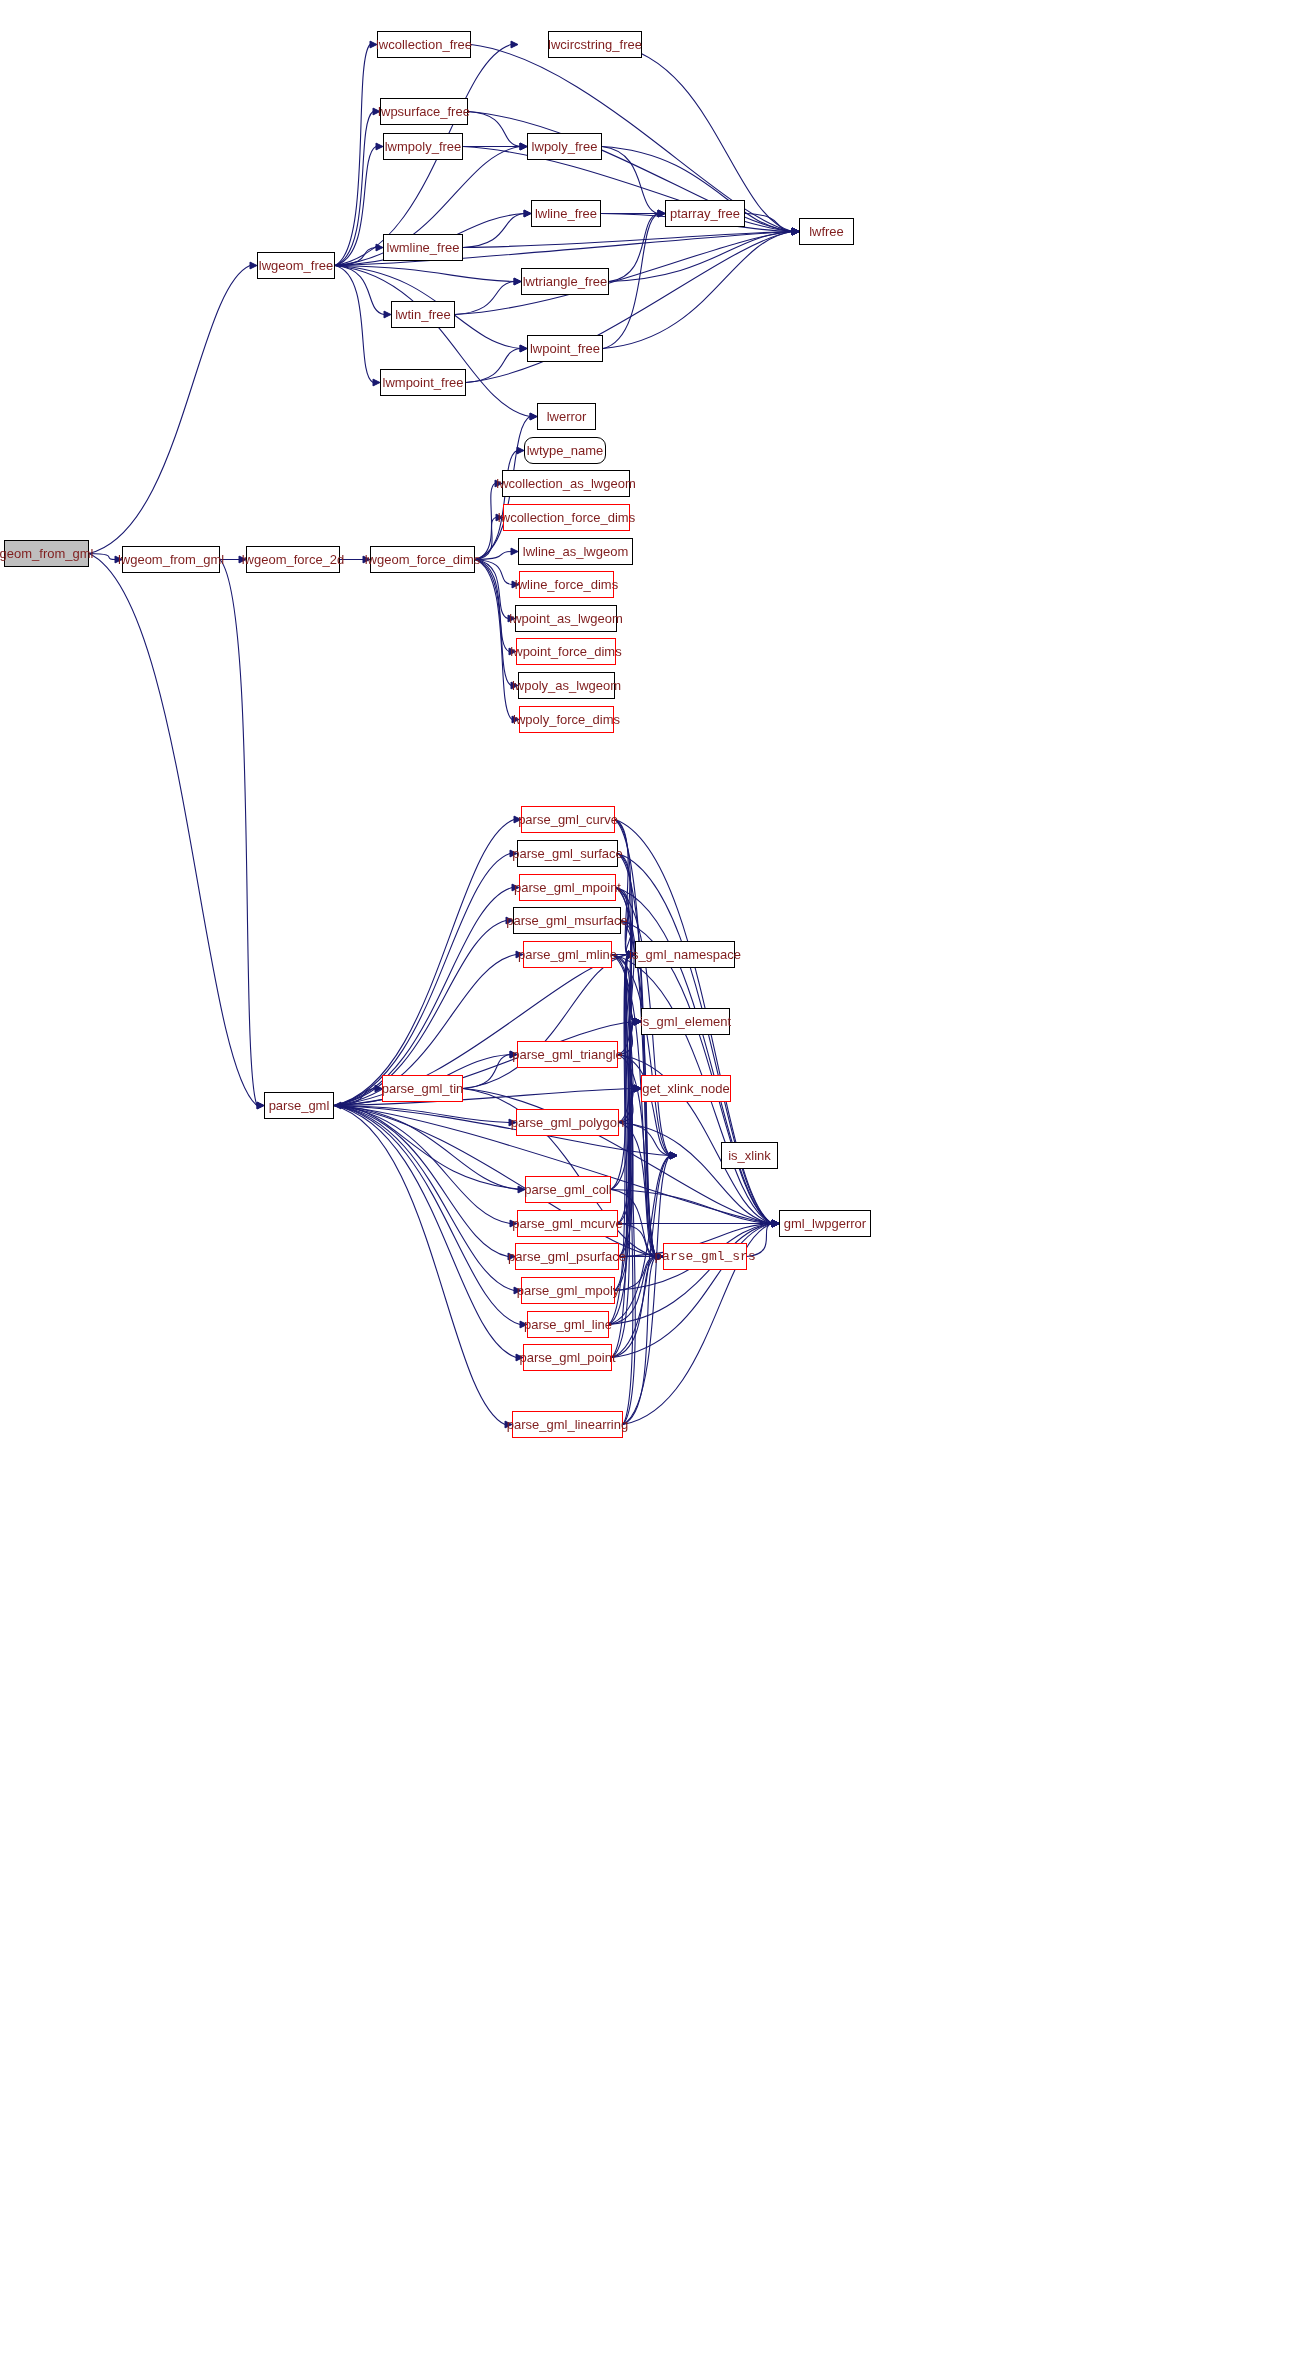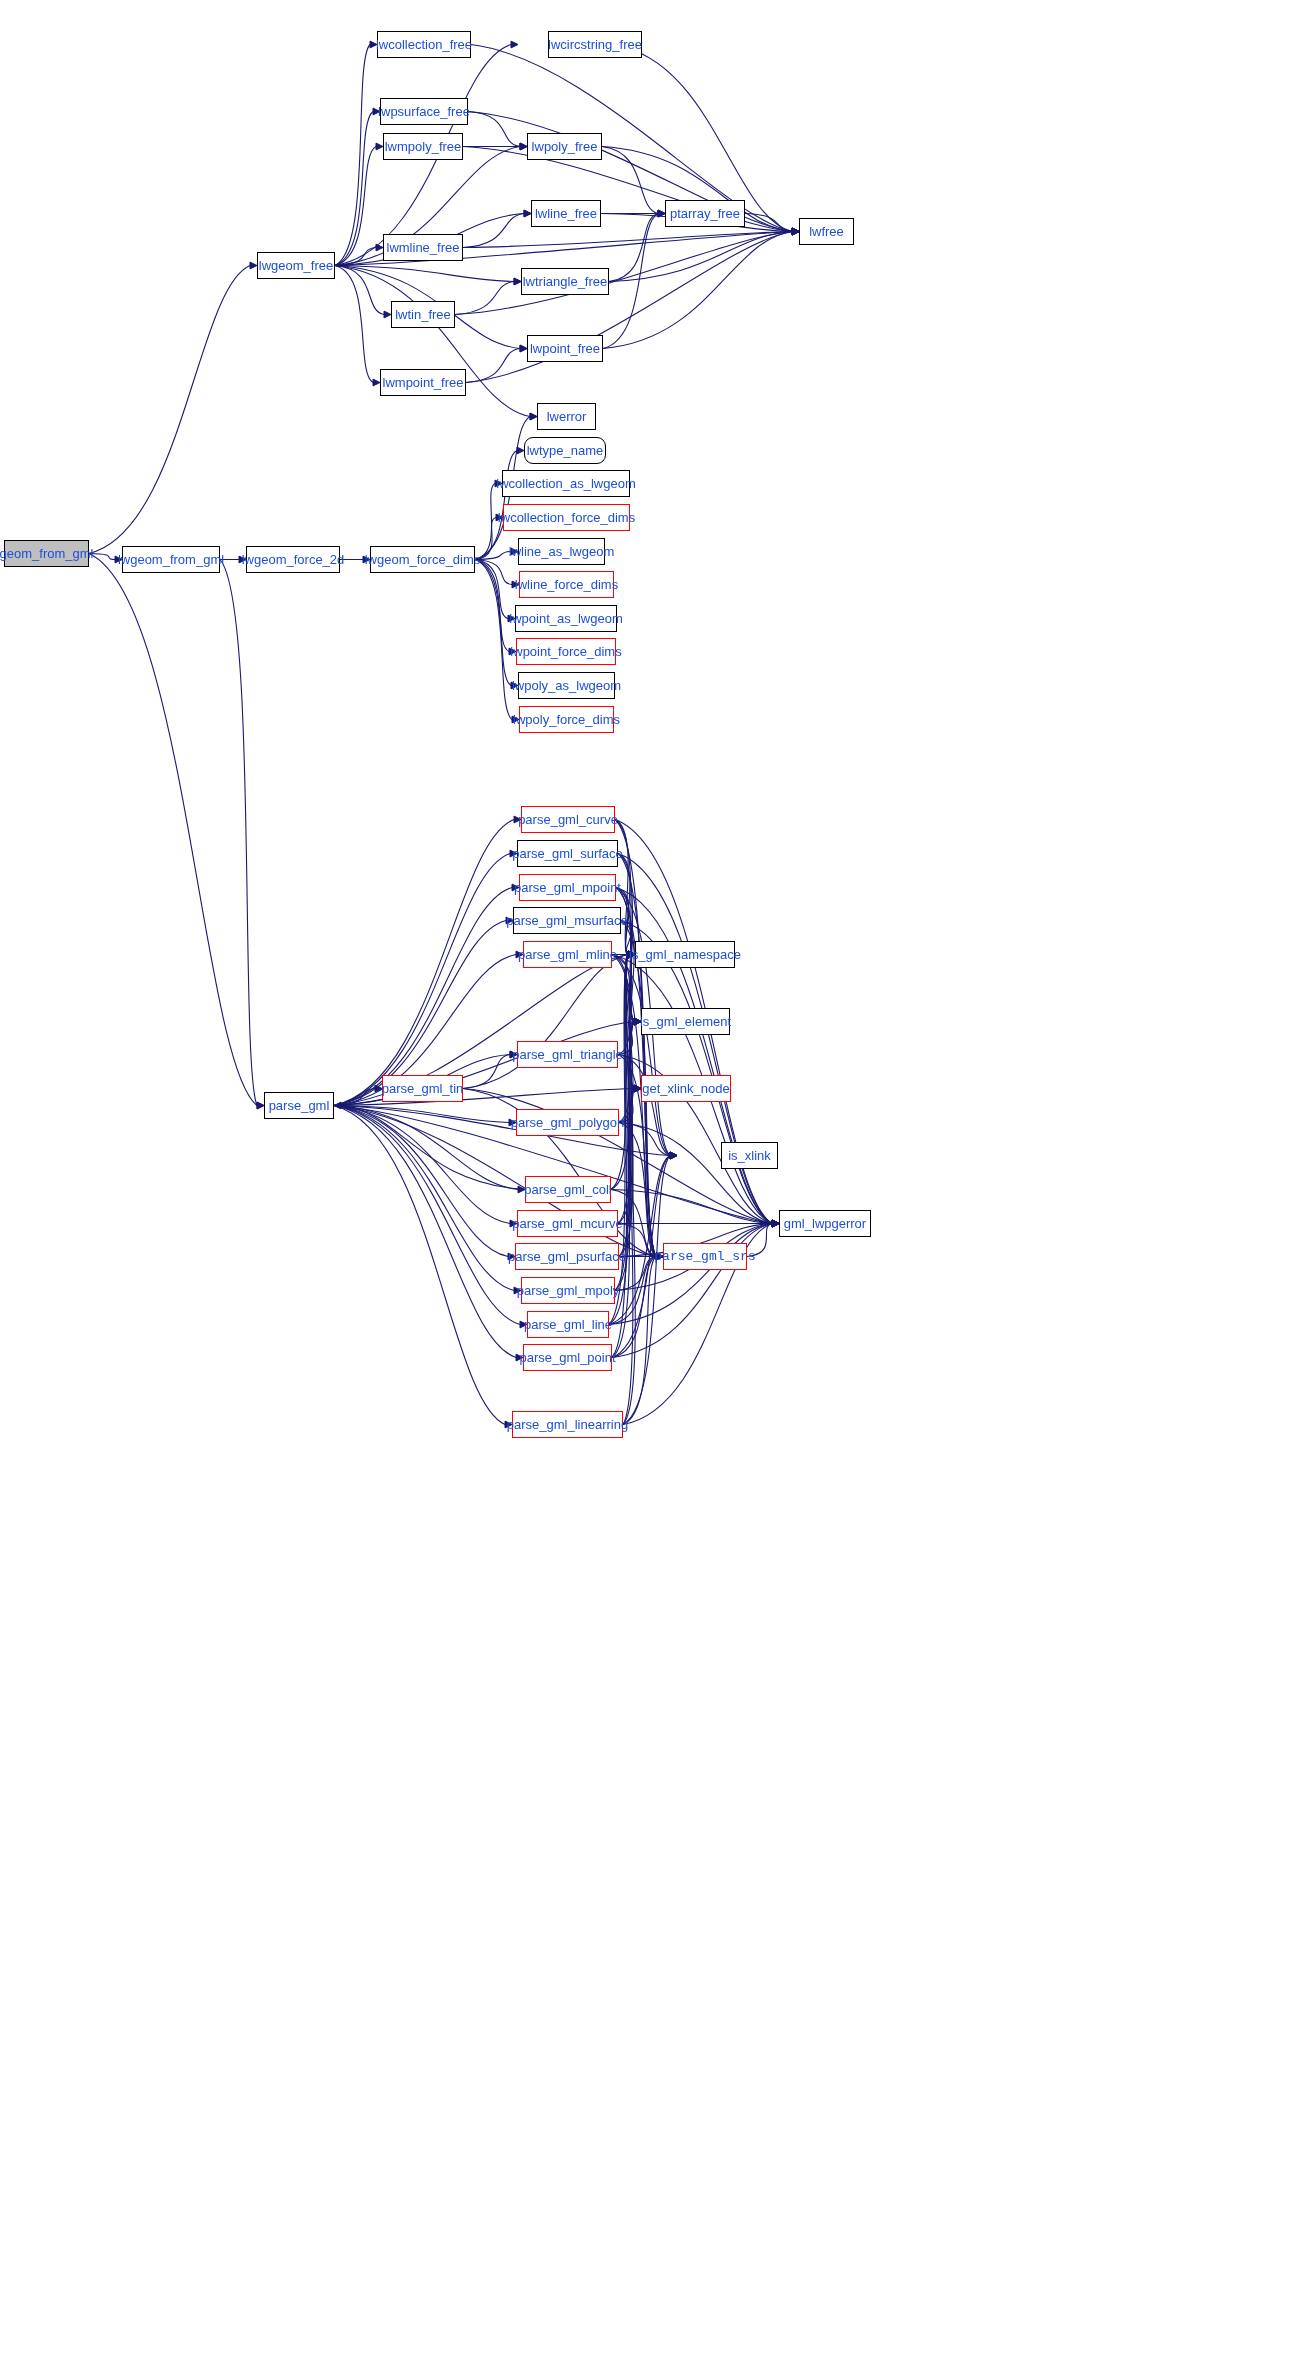--- a/index.html
+++ b/index.html
@@ -1,19 +1,19 @@
 <!DOCTYPE html>
 <html><head>
 <meta charset="utf-8">
 <style>
   html,body{margin:0;padding:0;background:#ffffff;}
   body{font-family:"Liberation Sans",sans-serif;}
   #canvas{position:relative;width:1307px;height:2362px;overflow:hidden;background:#fff;}
   .node{position:absolute;box-sizing:border-box;display:flex;align-items:center;justify-content:center;
-        background:#ffffff;border:1px solid #000000;font-size:13px;color:#1d4ed8;white-space:nowrap;height:27px;}
+        background:#ffffff;border:1px solid #000000;font-size:13px;color:#7f1d1d;white-space:nowrap;height:27px;}
   .node.red{border-color:#ff0000;}
   .node.root{background:#bfbfbf;border-color:#000;}
   svg.edges{position:absolute;left:0;top:0;width:1307px;height:2362px;pointer-events:none;}
   path.edge{fill:none;stroke:#191970;stroke-width:1.1px;}
   polygon.head{fill:#191970;stroke:#191970;}
 </style>
 </head>
 <body>
 
 <div id="canvas">
@@ -367,21 +367,21 @@
       </div>
       <div class="node" style="left: 524px; top: 437px; width: 82px; border-radius: 9px;">
         <span>lwtype_name</span>
       </div>
       <div class="node" style="left: 502px; top: 470px; width: 128px;">
         <span>lwcollection_as_lwgeom</span>
       </div>
       <div class="node red" style="left: 503px; top: 504px; width: 127px;">
         <span>lwcollection_force_dims</span>
       </div>
-      <div class="node" style="left: 518px; top: 538px; width: 87px;">
+      <div class="node" style="left: 518px; top: 538px; width: 115px;">
         <span>lwline_as_lwgeom</span>
       </div>
       <div class="node red" style="left: 519px; top: 571px; width: 95px;">
         <span>lwline_force_dims</span>
       </div>
       <div class="node" style="left: 515px; top: 605px; width: 102px;">
         <span>lwpoint_as_lwgeom</span>
       </div>
       <div class="node red" style="left: 516px; top: 638px; width: 100px;">
         <span>lwpoint_force_dims</span>

